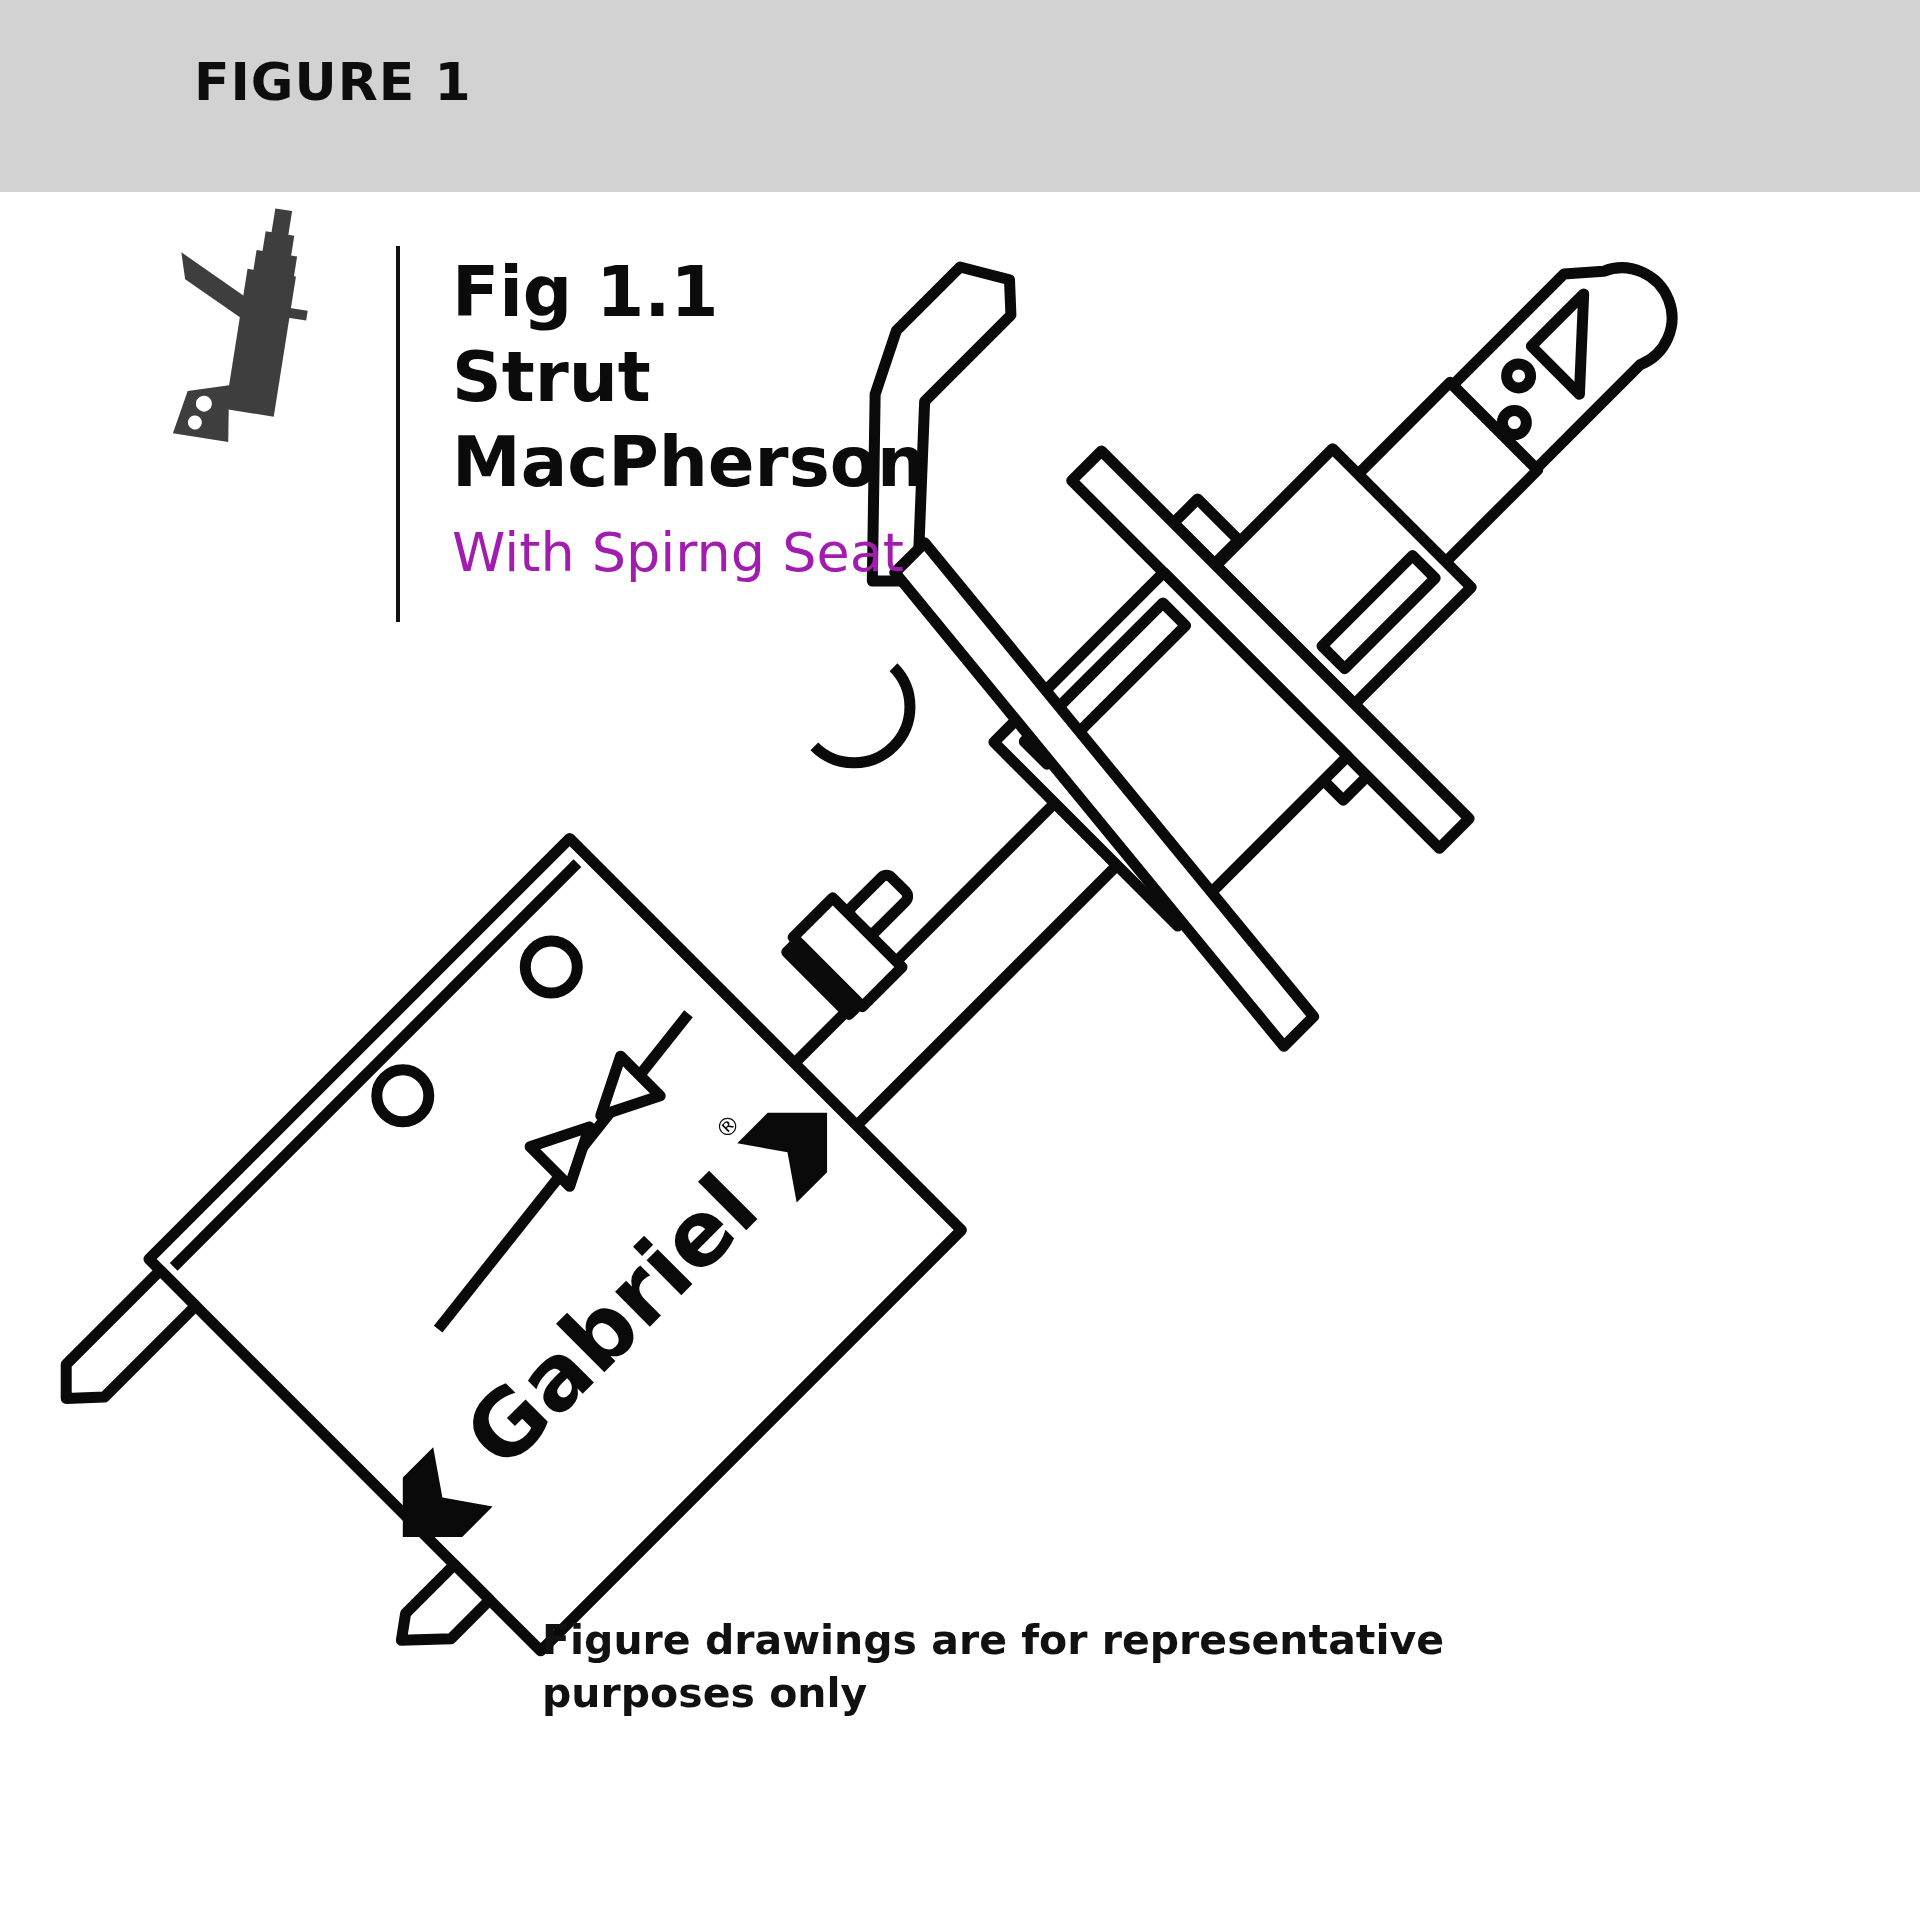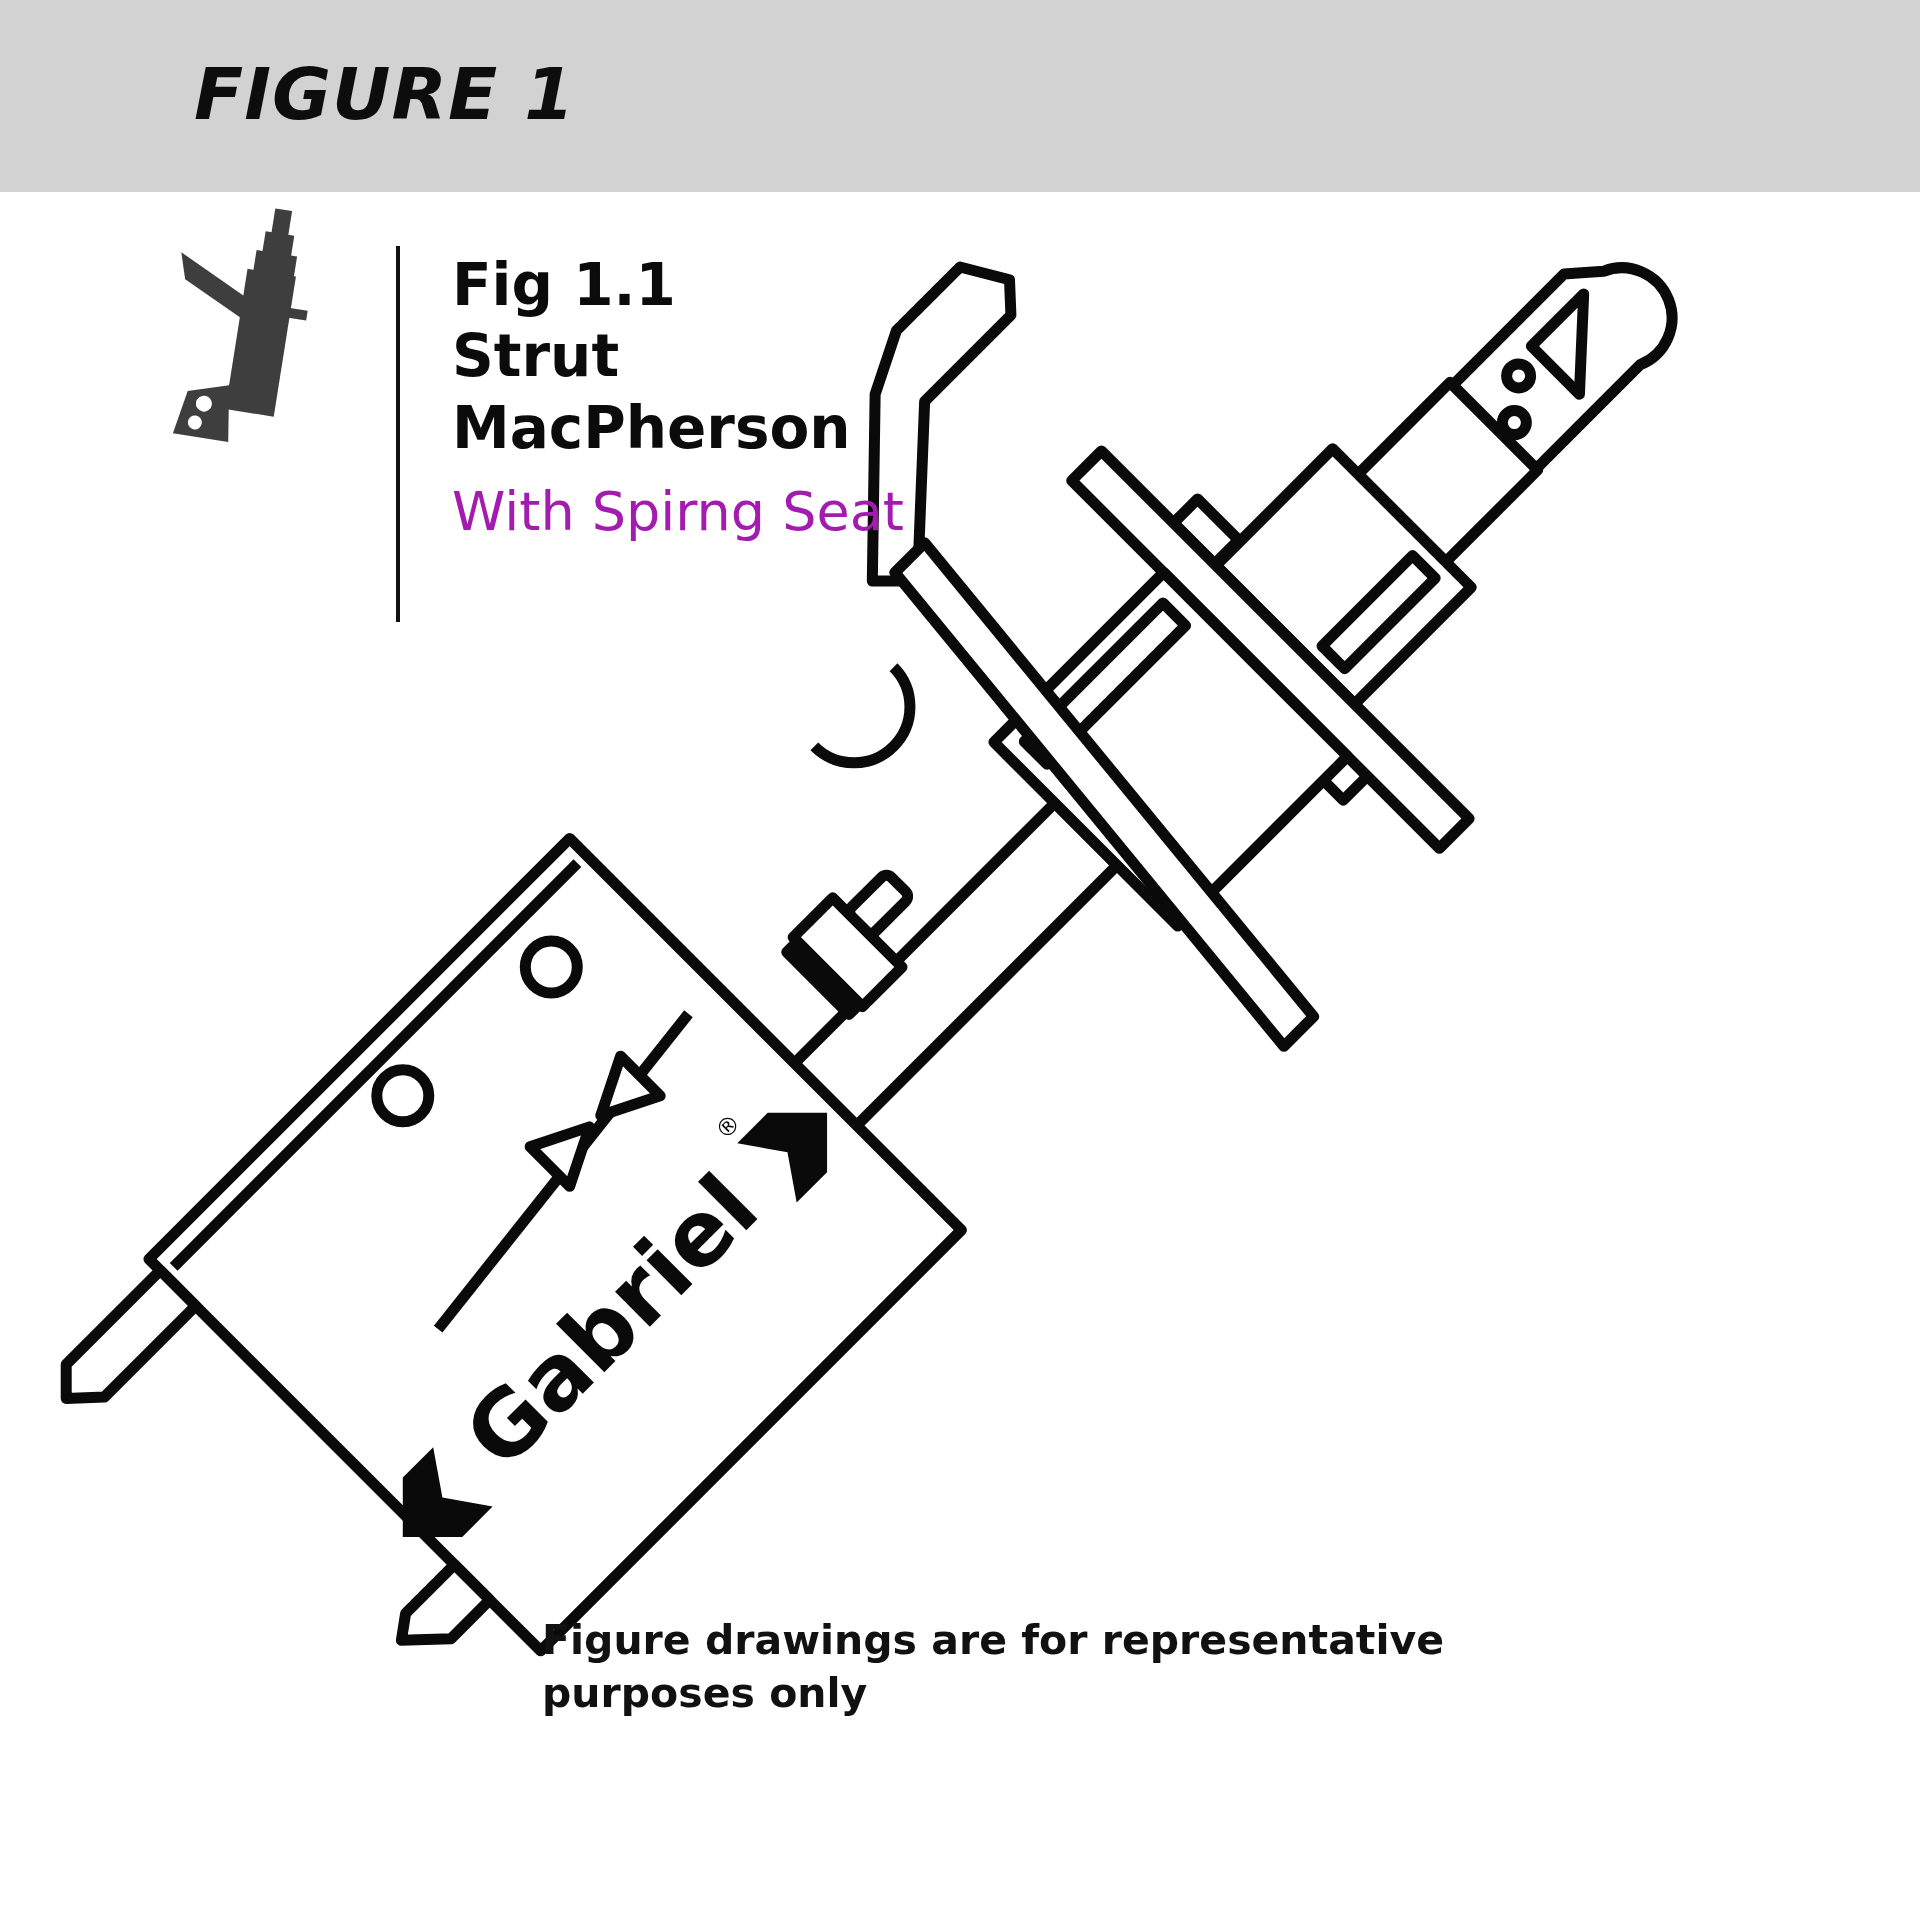--- a/index.html
+++ b/index.html
@@ -7,30 +7,30 @@
     width:1920px;height:1920px;position:relative;overflow:hidden;
     background:#ffffff;font-family:"DejaVu Sans","Liberation Sans",sans-serif;
     color:#0d0d0d;
   }
   .header-banner{
     position:absolute;left:0;top:0;width:1920px;height:192px;
     background:#d2d2d2;
   }
   .header-title{
     position:absolute;left:194px;top:52px;
-    font-size:72px;font-weight:800;letter-spacing:1px;color:#0d0d0d;font-style:italic;
+    font-size:52px;font-weight:800;letter-spacing:1px;color:#0d0d0d;
   }
   .caption-block{position:absolute;left:0;top:0;}
   .caption-icon{position:absolute;left:168px;top:206px;width:190px;height:250px;}
   .caption-divider{
     position:absolute;left:396px;top:246px;width:4px;height:376px;background:#111111;
   }
   .caption-text{position:absolute;left:452px;top:250px;width:760px;}
   .caption-title{
-    font-size:58px;font-weight:800;line-height:1.23;color:#0b0b0b;letter-spacing:0px;
+    font-size:69px;font-weight:800;line-height:1.23;color:#0b0b0b;letter-spacing:0px;
   }
   .caption-subtitle{
     margin-top:16px;font-size:54px;font-weight:500;color:#a21caf;
   }
   .drawing-stage{position:absolute;left:0;top:0;width:1920px;height:1920px;}
   .footer-note{
     position:absolute;right:378px;top:1614px;width:1000px;
     font-size:41px;font-weight:600;color:#111111;line-height:1.3;
   }
   .footer-note div{white-space:pre-wrap;}

